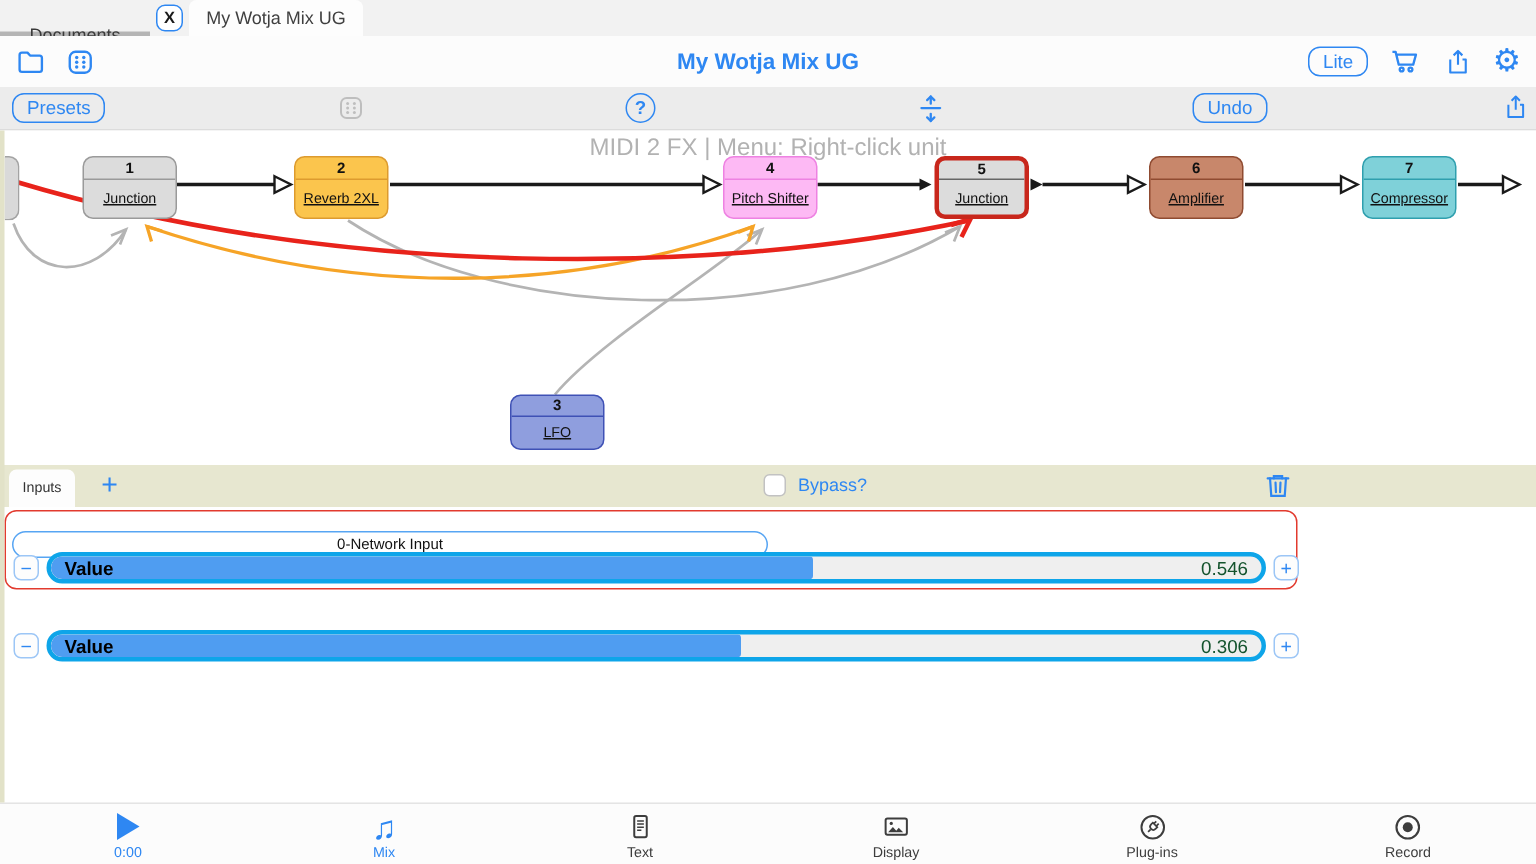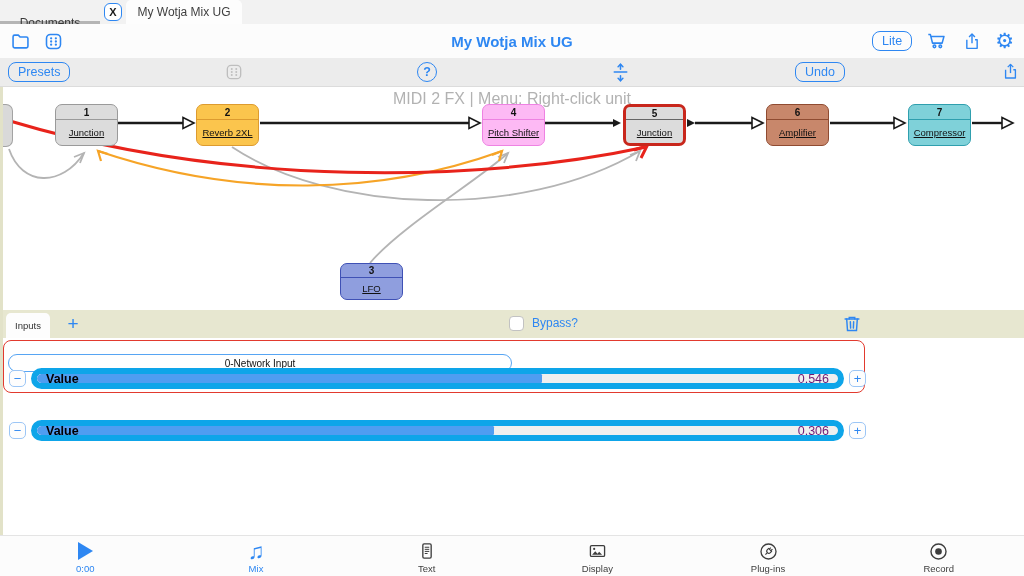--- a/index.html
+++ b/index.html
@@ -84,27 +84,27 @@
   .sel-outline { position:absolute; left:3px; right:3px; top:30px; height:53px; border:1.8px solid var(--selection-red);
                  border-radius:8px; }
   .src-btn { position:absolute; left:8px; width:504px; height:18px; background:#fff; border:1.5px solid #57a5f3;
              border-radius:9px; font-size:10px; color:#111; display:flex; align-items:center; justify-content:center; }
   .src-0 { top:24px;margin-top:20px; } .src-1 { top:86px; }
   .slider-row { position:absolute; left:9px; right:2px; height:21px; display:flex; align-items:center; gap:5px; }
   .sr-0 { top:58px; } .sr-1 { top:110px; }
   .mp-btn { width:17px; height:17px; border:1.5px solid #9cc6f6; border-radius:5px; background:#fdfdfd;
             color:var(--accent); font-size:13px; line-height:13px; display:flex; align-items:center;
             justify-content:center; flex:none; }
-  .track { position:relative; flex:1; height:21px; background:#efefef; border:6px solid #0ea5e9;
+  .track { position:relative; flex:1; height:21px; background:#efefef; border:3px solid #0ea5e9;
            border-radius:10.5px; overflow:hidden; }
   .fill { position:absolute; left:0; top:0; bottom:0; background:var(--slider-fill); border-radius:10px 3px 3px 10px; }
   .vlabel { position:absolute; left:9px; top:0; bottom:0; display:flex; align-items:center;
             font-size:12.5px; font-weight:bold; color:#000; }
   .vnum { position:absolute; right:9px; top:0; bottom:0; display:flex; align-items:center;
-          font-size:12.5px; color:#701a75; }
+          font-size:12.5px; color:#14532d; }
 
   
   .nav { position:absolute; left:0; top:535px; width:1024px; height:41px; background:#fcfcfc;
          border-top:1px solid #e4e4e4; display:flex; }
   .nav-item { flex:1; display:flex; flex-direction:column; align-items:center; justify-content:center; gap:1px;
               color:#3d3d3d; padding-top:2px; }
   .nav-item.active { color:var(--accent); }
   .nav-label { font-size:9.5px; }
   .nav-ico { height:21px; display:flex; align-items:center; justify-content:center; }
   .play-tri { width:0; height:0; border-left:15px solid var(--accent);

